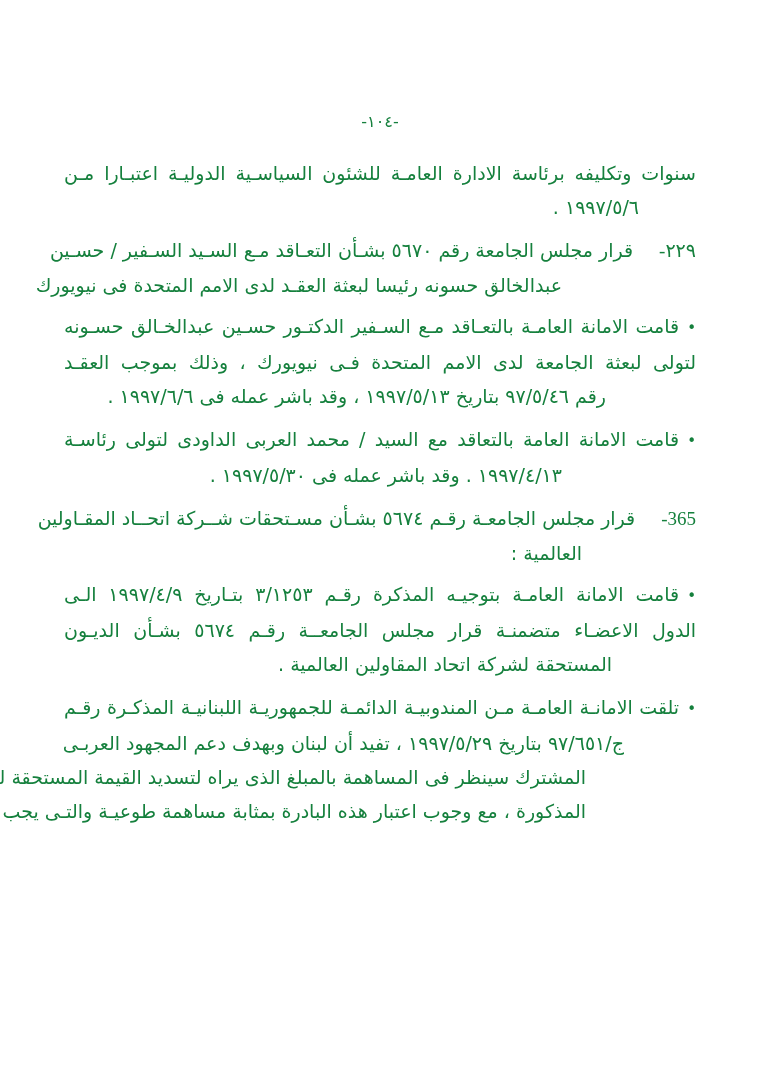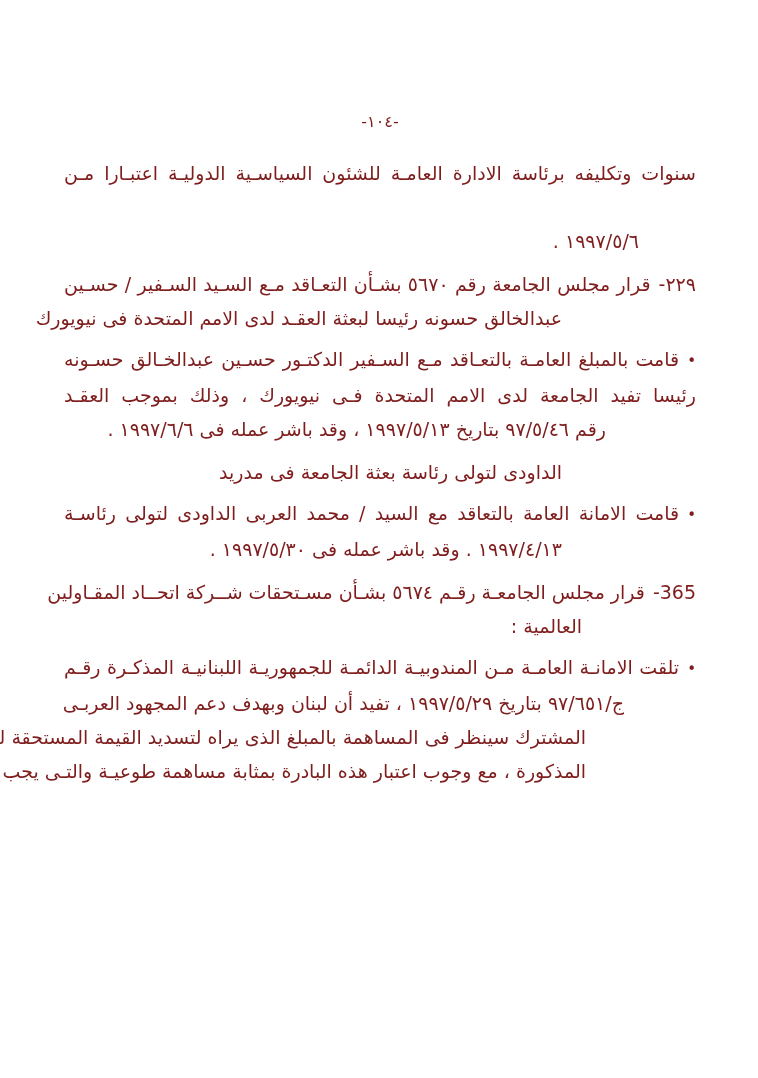--- a/index.html
+++ b/index.html
@@ -1,21 +1,21 @@
 <!DOCTYPE html>
 <html lang="ar"><head>
 <meta charset="utf-8">
 <style>
   html,body { margin:0; padding:0; background:#ffffff; }
   .page {
     position:relative;
     width:758px; height:1078px;
     box-sizing:border-box;
     background:#ffffff;
-    color:#7f1d1d;
+    color:#15803d;
     direction:rtl;
     font-family:"DejaVu Sans", sans-serif;
     padding:112px 62px 0 64px;
     overflow:hidden;
   }
   .pagenum {
     text-align:center;
     font-size:16px;
     letter-spacing:2px;
     margin-bottom:24px;
@@ -24,23 +24,23 @@
   .line {
     font-size:19px;
     line-height:34px;
     white-space:nowrap;
   }
   .jl { text-align:justify; text-align-last:justify; }
   .ar { text-align:right; }
   .u  { text-underline-offset:7px; text-decoration-thickness:1px; }
   .para    { margin-bottom:9px; }
   .heading { margin-bottom:7px; }
-  .hnum   { margin-left:8px; }
+  .hnum   { margin-left:26px;font-family:Liberation Serif, serif; }
   .bullet { margin-left:8px; font-size:15px; }
-  .pr57  { padding-left:0; padding-right:57px;margin-top:34px; }
+  .pr57  { padding-left:0; padding-right:57px; }
   .pr72  { padding-right:72px; }
   .pr84  { padding-right:84px; }
   .pr90  { padding-right:90px; }
   .pr110 { padding-right:110px; }
   .pr114 { padding-right:114px; }
   .pr134 { padding-right:134px; }
 </style>
 </head>
 <body>
 
@@ -56,48 +56,52 @@
   <div class="heading">
     <div class="line jl">
       <span class="hnum">٢٢٩-</span><span class="u">قرار مجلس الجامعة رقم ٥٦٧٠ بشـأن التعـاقد مـع السـيد السـفير / حسـين</span>
     </div>
     <div class="line ar pr134">
       <span class="u">عبدالخالق حسونه رئيسا لبعثة العقـد لدى الامم المتحدة فى نيويورك</span>
     </div>
   </div>
   <div class="para">
     <div class="line jl">
-      <span class="bullet">•</span><span>قامت بالمبلغ العامـة بالتعـاقد مـع السـفير الدكتـور حسـين عبدالخـالق حسـونه</span>
+      <span class="bullet">•</span><span>قامت الامانة العامـة بالتعـاقد مـع السـفير الدكتـور حسـين عبدالخـالق حسـونه</span>
     </div>
-    <div class="line jl">رئيسا تفيد الجامعة لدى الامم المتحدة فـى نيويورك ، وذلك بموجب العقـد</div>
+    <div class="line jl">لتولى لبعثة الجامعة لدى الامم المتحدة فـى نيويورك ، وذلك بموجب العقـد</div>
     <div class="line ar pr90">رقم ٩٧/٥/٤٦ بتاريخ ١٩٩٧/٥/١٣ ، وقد باشر عمله فى ١٩٩٧/٦/٦ .</div>
   </div>
 
   <div class="heading">
-    <div class="line ar pr134">
-      <span class="u">الداودى لتولى رئاسة بعثة الجامعة فى مدريد</span>
-    </div>
   </div>
   <div class="para">
     <div class="line jl">
       <span class="bullet">•</span><span>قامت الامانة العامة بالتعاقد مع السيد / محمد العربى الداودى لتولى رئاسـة</span>
     </div>
     <div class="line ar pr134">١٩٩٧/٤/١٣ .  وقد باشر عمله فى ١٩٩٧/٥/٣٠ .</div>
   </div>
 
   <div class="heading">
     <div class="line jl">
       <span class="hnum">365-</span><span class="u">قرار مجلس الجامعـة رقـم ٥٦٧٤ بشـأن مسـتحقات شــركة اتحــاد المقـاولين</span>
     </div>
     <div class="line ar pr114">
       <span class="u">العالمية :</span>
     </div>
   </div>
   <div class="para">
     <div class="line jl">
+      <span class="bullet">•</span><span>قامت الامانة العامـة بتوجيـه المذكرة رقـم ٣/١٢٥٣ بتـاريخ ١٩٩٧/٤/٩ الـى</span>
+    </div>
+    <div class="line jl">الدول الاعضـاء متضمنـة قرار مجلس الجامعــة رقـم ٥٦٧٤ بشـأن الديـون</div>
+    <div class="line ar pr84">المستحقة لشركة اتحاد المقاولين العالمية .</div>
+  </div>
+  <div class="para">
+    <div class="line jl">
       <span class="bullet">•</span><span>تلقت الامانـة العامـة مـن المندوبيـة الدائمـة للجمهوريـة اللبنانيـة المذكـرة رقـم</span>
     </div>
     <div class="line ar pr72">⁦ج/٩٧/٦٥١⁩ بتاريخ ١٩٩٧/٥/٢٩ ، تفيد أن لبنان وبهدف دعم المجهود العربـى</div>
     <div class="line ar pr110">المشترك سينظر فى المساهمة بالمبلغ الذى يراه لتسديد القيمة المستحقة للشركة</div>
     <div class="line ar pr110">المذكورة ، مع وجوب اعتبار هذه البادرة بمثابة مساهمة  طوعيـة والتـى يجب</div>
   </div>
 
 </div>
 
 </body></html>

